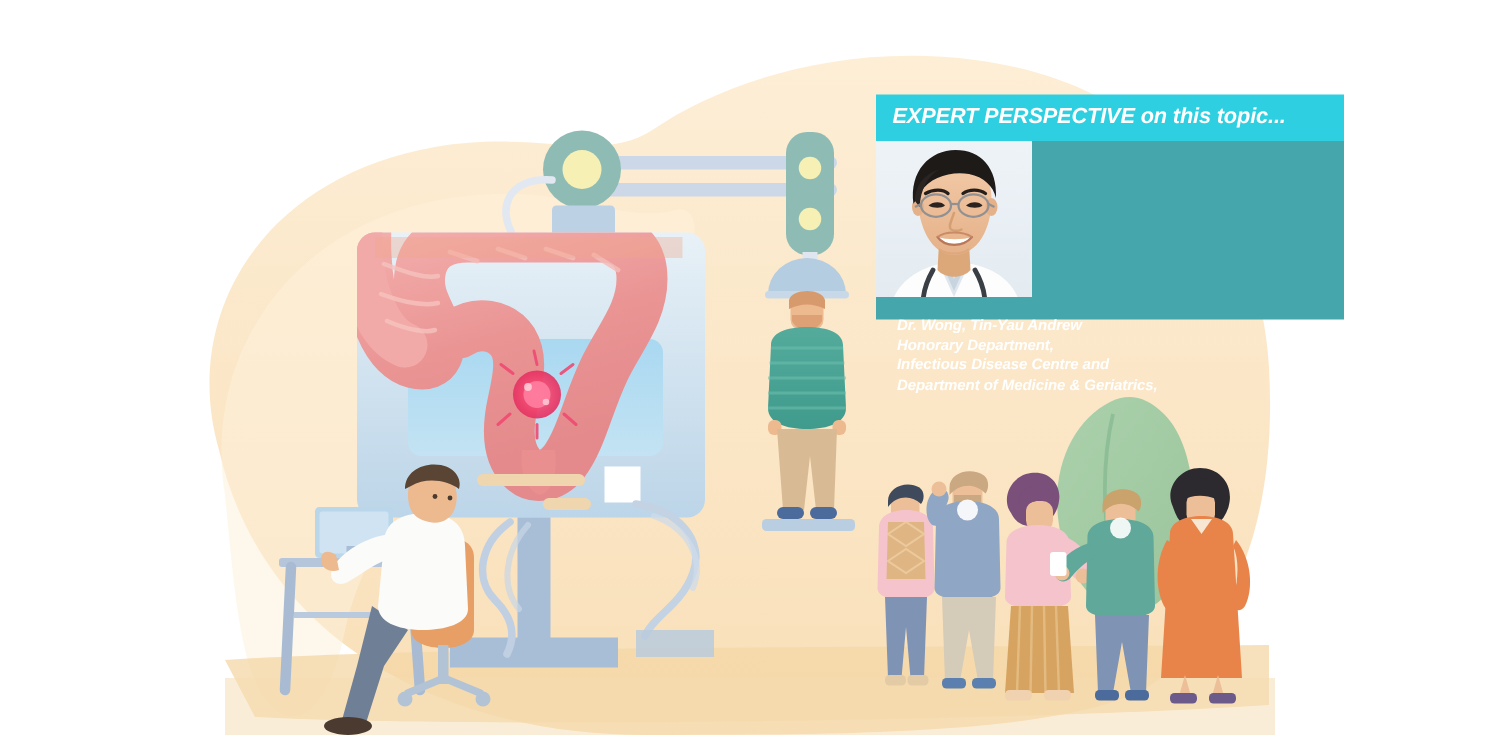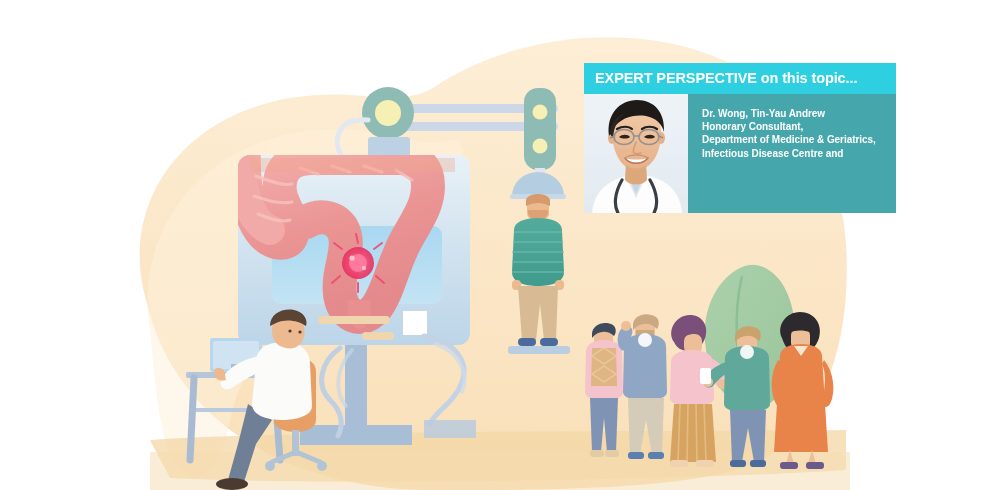--- a/index.html
+++ b/index.html
@@ -11,31 +11,32 @@
   }
   .stage{position:relative;width:1000px;height:490px;background:#ffffff;overflow:hidden;}
 
   
   .blob-wrap{position:absolute;left:0;top:0;width:1000px;height:490px;}
 
   
   .expert-panel{
     position:absolute;left:584px;top:63px;width:312px;height:168px;
     box-shadow:none;
+    font-style:italic;
   }
   .expert-head{
     height:31px;background:#2ecfe0;display:flex;align-items:center;
     padding:0 0 0 11px;box-sizing:border-box;
   }
   .expert-head-text{
     color:#ffffff;font-size:14.5px;font-weight:bold;letter-spacing:-0.1px;
     white-space:nowrap;line-height:1;
   }
   .expert-body{
-    height:119px;background:#45a7ac;display:flex;align-items:stretch;
+    height:119px;background:#45a7ac;display:flex;align-items:stretch;flex-direction:column;
   }
   .expert-photo{
     width:104px;flex:0 0 104px;position:relative;overflow:hidden;background:#eef2f5;
   }
   .expert-info{
     flex:1;padding:13px 8px 0 14px;box-sizing:border-box;
   }
   .expert-line{
     color:#ffffff;font-size:10px;font-weight:bold;line-height:13.2px;
     white-space:nowrap;letter-spacing:-0.05px;
@@ -443,20 +444,20 @@
             <path d="M41 64 C 46 71, 58 71, 64 64" stroke="#b9785a" stroke-width="1.5" fill="none" stroke-linecap="round"></path>
             <path d="M41 64 C 46 60, 58 60, 64 64" stroke="#c98a66" stroke-width="1.2" fill="none"></path>
 
             <path d="M42 72 C 47 76, 57 76, 62 72" stroke="#d8a274" stroke-width="1.2" fill="none" opacity="0.6"></path>
           </g>
         </svg>
       </div>
 
       <div class="expert-info">
         <div class="expert-line">Dr. Wong, Tin-Yau Andrew</div>
-        <div class="expert-line">Honorary Consultant,</div>
+        <div class="expert-line">Honorary Department,</div>
+        <div class="expert-line">Infectious Disease Centre and</div>
         <div class="expert-line">Department of Medicine &amp; Geriatrics,</div>
-        <div class="expert-line">Infectious Disease Centre and</div>
       </div>
     </div>
   </div>
 
 </div>
 
 </body></html>

